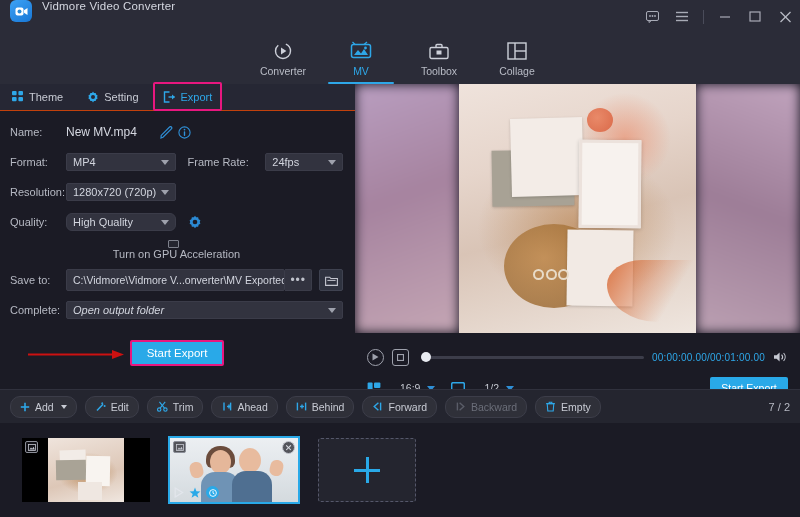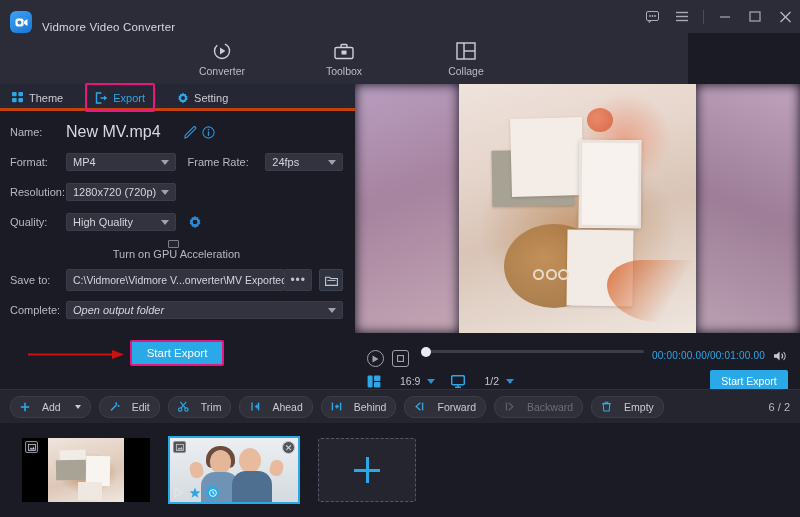--- a/index.html
+++ b/index.html
@@ -9,21 +9,21 @@
     font-family: "Liberation Sans", sans-serif;
     overflow: hidden;
     color: #c9ccd6;
   }
   #app { position: relative; width: 800px; height: 517px; }
 
   
   .titlebar {
     position: absolute; left: 0; top: 0; width: 800px; height: 33px;
     background: #2b2c38;
-    display: flex; align-items: flex-end;
+    display: flex; align-items: flex-start;
   }
   .logo {
     width: 22px; height: 22px; margin-left: 10px; border-radius: 6px;
     background: linear-gradient(145deg,#3da2f5,#1877d6);
     display: flex; align-items: center; justify-content: center;
   }
   .logo svg { display:block; }
   .app-title {
     margin-left: 10px; font-size: 11.5px; color: #d4d7e0; letter-spacing: .2px;
   }
@@ -31,75 +31,75 @@
     margin-left: auto; display: flex; align-items: center; height: 33px;
   }
   .win-btn {
     width: 30px; height: 33px; display: flex; align-items: center; justify-content: center;
     color: #a8abb6;
   }
   .win-sep { width:1px; height:14px; background:#4a4c5a; margin:0 6px; }
 
   
   .mainnav {
-    position: absolute; left: 0; top: 33px; width: 688px; height: 51px;
+    position: absolute; left: 0; top: 33px; width: 800px; height: 51px;
     background: #2b2c38;
-    display: flex; align-items: center; justify-content: center; gap: 44px;
+    display: flex; align-items: center; justify-content: center; 
   }
   .navitem {
     width: 78px; height: 51px; display: flex; flex-direction: column;
     align-items: center; justify-content: center; gap: 3px; position: relative;
   }
   .navitem .nlabel { font-size: 10.5px; color: #b9bcc6; }
   .navitem.active .nlabel { color: #2ea7e8; }
   .navitem.active::after {
     content:''; position:absolute; left:6px; right:6px; bottom:0; height:2.5px;
     background:#2ea7e8; border-radius:2px;
   }
   .navicon { height:22px; display:flex; align-items:center; justify-content:center; }
 
   
   .leftpanel {
     position: absolute; left: 0; top: 84px; width: 355px; height: 305px;
     background: #1b1b25;
   }
   .subtabs {
-    height: 27px; background:#262734; display:flex; align-items:flex-start; gap:8px;
-    border-bottom:3px solid #c2410c;
+    height: 27px; background:#262734; display:flex; align-items:flex-end; gap:0;
+    border-bottom:1px solid #c2410c;
   }
   .subtab {
     display:flex; align-items:center; gap:5px; height:27px; padding:0 12px;
     font-size:11px; color:#c8cbd4; position:relative;
   }
   .subtab.export { color:#2ea7e8; }
   .subtab.boxed::after {
     content:''; position:absolute; left:2px; right:2px; top:-1px; bottom:-1px;
     border:2px solid #e8177f; border-radius:2px; pointer-events:none;
   }
 
   .form { padding: 9px 12px 0 10px; }
   .frow { display:flex; align-items:center; height:24px; margin-bottom:6px; }
   .flabel { width:56px; font-size:11px; color:#b6b9c3; flex:none; }
-  .val-name { font-size:16px; color:#d6d9e2; margin-right:23px; }
+  .val-name { font-size:12px; color:#d6d9e2; margin-right:23px; }
   .iconbtn { color:#2f8fd6; display:flex; align-items:center; margin-right:5px; }
 
   .select {
     height:18px; background:#32333f; border:1px solid #3b3c49; border-radius:2px;
     display:flex; align-items:center; padding:0 6px; font-size:11px; color:#d2d5de;
     position:relative;
   }
   .select .caret {
     margin-left:auto; width:0; height:0;
     border-left:4px solid transparent; border-right:4px solid transparent;
     border-top:5px solid #9ea1ac;
   }
   .w-format { width:110px; }
   .w-fps { width:78px; }
   .w-res { width:110px; }
-  .w-quality { width:110px; }
+  .w-quality { width:110px;border-radius:6px; }
   .w-complete { width:277px;font-style:italic; }
   .lbl-fps { width:78px; font-size:11px; color:#b6b9c3; margin-left:12px; }
   .gear { margin-left:12px; color:#2b8ad4; display:flex; }
 
   .checkrow { display:flex; align-items:center; height:20px; margin:2px 0 8px 0;flex-direction:column; }
   .chk {
     width:11px; height:11px; border:1px solid #7d808b; background:#24252f;
     margin-right:6px; border-radius:1px;
   }
   .chktext { font-size:11px; color:#b6b9c3; }
@@ -158,21 +158,21 @@
   .wood { left:45px; top:140px; width:100px; height:84px; border-radius:50%;
           background:radial-gradient(ellipse at 40% 40%, #c08a4e, #a06f38 70%); opacity:.85; }
   .flower { left:128px; top:24px; width:26px; height:24px; border-radius:50%;
             background:radial-gradient(circle at 40% 40%, #e9825f, #d9613f); opacity:.9; }
   .ribbon { left:148px; top:176px; width:86px; height:62px;
             background:linear-gradient(120deg, rgba(214,96,40,.85), rgba(214,96,40,0) 72%); border-radius:40% 0 0 60%; }
   .ring { border:2px solid #e8dcc9; border-radius:50%; width:11px; height:11px; top:185px; }
   .r1{left:74px;} .r2{left:87px;} .r3{left:99px;}
 
   .controls { position:absolute; left:0; top:249px; width:445px; height:56px; background:#1b1b25; }
-  .ctrl-row1 { display:flex; height:28px; padding:17px 12px; }
+  .ctrl-row1 { display:flex; align-items:center; height:28px; padding:17px 12px;margin-top:7px; }
   .cbtn { width:17px; height:17px; border:1.4px solid #9ea1ac; border-radius:50%;
           display:flex; align-items:center; justify-content:center; margin-right:8px; color:#9ea1ac; }
   .cbtn.sq { border-radius:3px; }
   .track { flex:1; height:3px; background:#3c3d4a; border-radius:2px; position:relative; margin:0 8px 0 4px; }
   .knob { position:absolute; left:0; top:-3.5px; width:10px; height:10px; border-radius:50%; background:#e9ecf2; }
   .time { font-size:10px; color:#2ea7e8; letter-spacing:.2px; white-space:nowrap; }
   .spk { margin-left:8px; color:#c6c9d2; display:flex; }
 
   .ctrl-row2 { display:flex; align-items:center; height:28px; padding:0 12px; }
   .ratio-ico { color:#2ea7e8; display:flex; margin-right:7px; }
@@ -184,21 +184,21 @@
   }
 
   
   .toolbar {
     position:absolute; left:0; top:389px; width:800px; height:34px;
     background:#24252f; display:flex; align-items:center; padding:0 10px; gap:8px;
     border-top:1px solid #30313d;
   }
   .tbtn {
     height:22px; background:#2f3039; border:1px solid #3c3d49; border-radius:10px;
-    display:flex; align-items:center; gap:12px; padding:0 9px;
+    display:flex; align-items:center; gap:5px; padding:0 9px;
     font-size:10.5px; color:#c8cbd4;
   }
   .tbtn .ti { color:#2ea7e8; display:flex; }
   .tbtn.disabled { color:#6b6e79; }
   .tbtn.disabled .ti { color:#5a5d68; }
   .tcount { margin-left:auto; font-size:11px; color:#b6b9c3; }
 
   
   .filmstrip {
     position:absolute; left:0; top:423px; width:800px; height:94px; background:#1b1b25;
@@ -311,20 +311,32 @@
   <div class="mainnav">
     <div class="navitem">
       <div class="navicon">
         <svg width="20" height="20" viewBox="0 0 20 20">
             <circle cx="10" cy="10" r="7.5" fill="none" stroke="#cdd0d9" stroke-width="1.4" stroke-dasharray="30 8"></circle>
             <path d="M8 6.6 L13.4 10 L8 13.4 Z" fill="#cdd0d9"></path>
           </svg>
       </div>
       <div class="nlabel">Converter</div>
     </div>
+    <div class="navitem active">
+      <div class="navicon">
+        <svg width="22" height="20" viewBox="0 0 22 20">
+            <rect x="1.5" y="3.5" width="19" height="13" rx="2" fill="none" stroke="#2ea7e8" stroke-width="1.5"></rect>
+            <path d="M4 14 L8 9 L11 12.4 L14 8 L18 14 Z" fill="#2ea7e8"></path>
+            <circle cx="15.5" cy="7" r="1.4" fill="#2ea7e8"></circle>
+            <line x1="5" y1="3.5" x2="2.5" y2="1" stroke="#2ea7e8" stroke-width="1.3"></line>
+            <line x1="14" y1="3.5" x2="17" y2="1" stroke="#2ea7e8" stroke-width="1.3"></line>
+          </svg>
+      </div>
+      <div class="nlabel">MV</div>
+    </div>
     <div class="navitem">
       <div class="navicon">
         <svg width="20" height="18" viewBox="0 0 20 18">
             <rect x="1" y="5.5" width="18" height="11" rx="1.5" fill="none" stroke="#cdd0d9" stroke-width="1.4"></rect>
             <path d="M7 5.5 V3.5 a1 1 0 0 1 1-1 h4 a1 1 0 0 1 1 1 V5.5" fill="none" stroke="#cdd0d9" stroke-width="1.4"></path>
             <rect x="7.5" y="8.5" width="5" height="4" fill="#cdd0d9"></rect>
           </svg>
       </div>
       <div class="nlabel">Toolbox</div>
     </div>
@@ -347,34 +359,34 @@
         <svg width="12" height="11" viewBox="0 0 12 11">
             <g fill="#2ea7e8">
               <rect x="0" y="0" width="4.6" height="4.3" rx="1"></rect>
               <rect x="6.4" y="0" width="4.6" height="4.3" rx="1"></rect>
               <rect x="0" y="6" width="4.6" height="4.3" rx="1"></rect>
               <rect x="6.4" y="6" width="4.6" height="4.3" rx="1"></rect>
             </g>
           </svg>
         <span>Theme</span>
       </div>
+      <div class="subtab">
+        <svg width="12" height="12" viewBox="0 0 12 12">
+            <path d="M6 0.6 L7 2 h1.7 l.4 1.6 1.5.8 -.5 1.6 .5 1.6 -1.5 .8 -.4 1.6H7L6 11.4 5 10H3.3l-.4-1.6 -1.5-.8 .5-1.6 -.5-1.6 1.5-.8 .4-1.6H5Z" fill="#2ea7e8"></path>
+            <circle cx="6" cy="6" r="2" fill="#262734"></circle>
+          </svg>
+        <span>Setting</span>
+      </div>
       <div class="subtab export boxed">
         <svg width="13" height="12" viewBox="0 0 13 12">
             <path d="M6.5 1 H1.5 v10 H6.5" fill="none" stroke="#2ea7e8" stroke-width="1.4"></path>
             <line x1="5.5" y1="6" x2="11.5" y2="6" stroke="#2ea7e8" stroke-width="1.4"></line>
             <path d="M9 3.4 L12 6 L9 8.6 Z" fill="#2ea7e8"></path>
           </svg>
         <span>Export</span>
-      </div>
-      <div class="subtab">
-        <svg width="12" height="12" viewBox="0 0 12 12">
-            <path d="M6 0.6 L7 2 h1.7 l.4 1.6 1.5.8 -.5 1.6 .5 1.6 -1.5 .8 -.4 1.6H7L6 11.4 5 10H3.3l-.4-1.6 -1.5-.8 .5-1.6 -.5-1.6 1.5-.8 .4-1.6H5Z" fill="#2ea7e8"></path>
-            <circle cx="6" cy="6" r="2" fill="#262734"></circle>
-          </svg>
-        <span>Setting</span>
       </div>
     </div>
 
     <div class="form">
 
       <div class="frow">
         <div class="flabel">Name:</div>
         <div class="val-name">New MV.mp4</div>
         <div class="iconbtn">
           <svg width="13" height="13" viewBox="0 0 13 13">
@@ -609,21 +621,21 @@
     <div class="tbtn">
       <span class="ti">
         <svg width="11" height="11" viewBox="0 0 11 11">
             <path d="M2.2 2.6 H8.8 L8.2 10 H2.8 Z" fill="none" stroke="#2ea7e8" stroke-width="1.1"></path>
             <line x1="1.2" y1="2.6" x2="9.8" y2="2.6" stroke="#2ea7e8" stroke-width="1.2"></line>
             <path d="M4.2 2.6 V1.2 H6.8 V2.6" fill="none" stroke="#2ea7e8" stroke-width="1.1"></path>
           </svg>
       </span>
       <span>Empty</span>
     </div>
-    <div class="tcount">6 / 2</div>
+    <div class="tcount">7 / 2</div>
   </div>
 
   <div class="filmstrip">
     <div class="thumb">
       <div class="th-img-1">
         <div class="t1a"></div>
           <div class="t1c"></div>
           <div class="t1b"></div>
           <div class="t1d"></div>
       </div>

